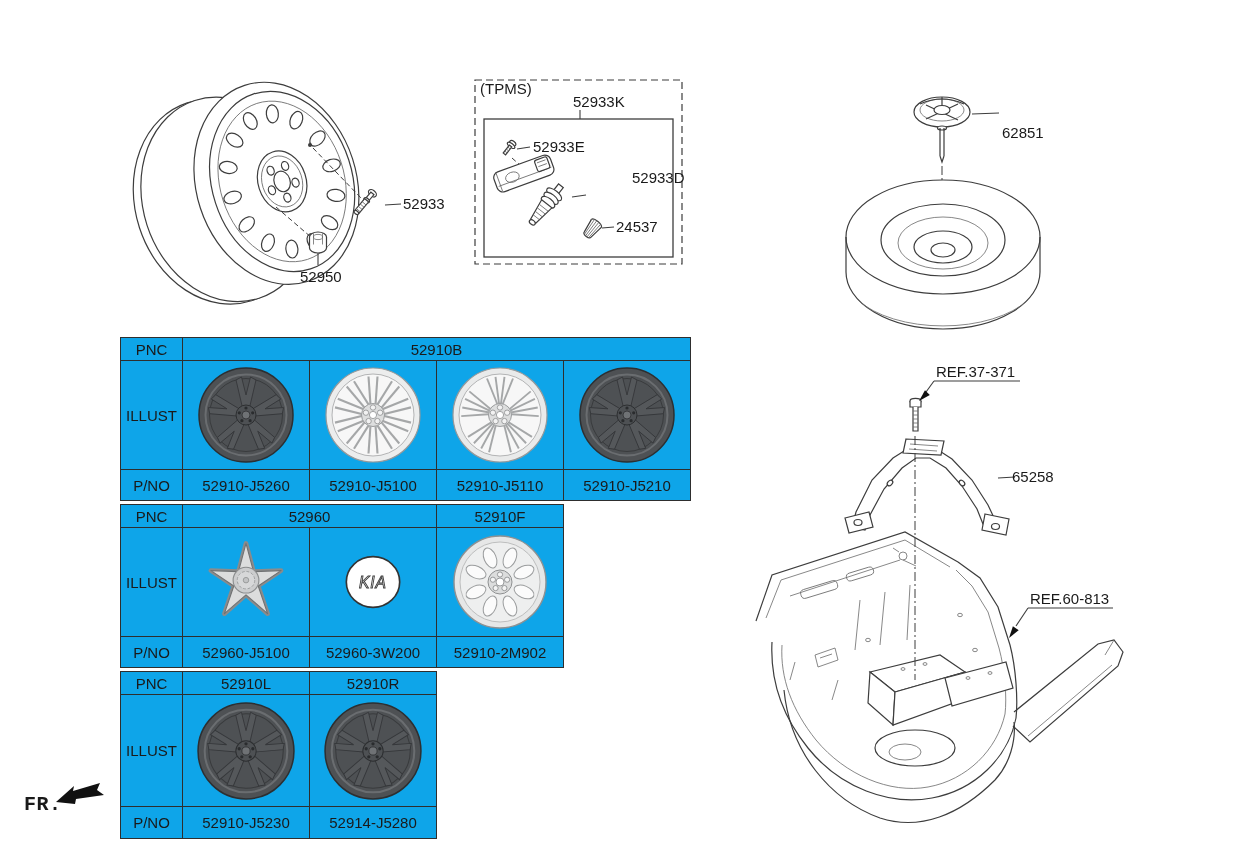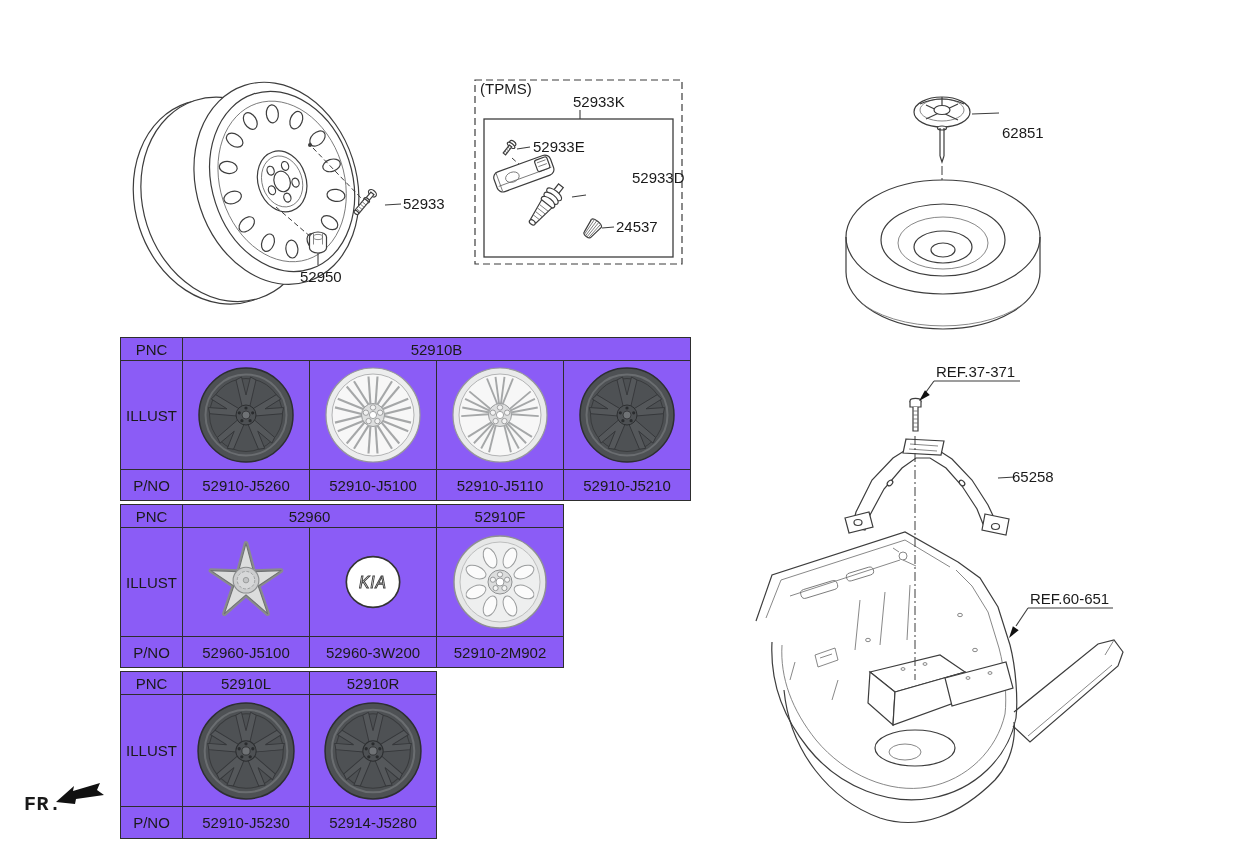--- a/index.html
+++ b/index.html
@@ -1,21 +1,21 @@
 <!DOCTYPE html>
 <html><head>
 <meta charset="utf-8">
 <style>
   html,body{margin:0;padding:0;background:#fff;}
   #canvas{position:relative;width:1240px;height:847px;background:#fff;overflow:hidden;
           font-family:"Liberation Sans",sans-serif;color:#1a1a1a;}
   #art{position:absolute;left:0;top:0;}
   .callout{position:absolute;font-size:15px;line-height:1.1;white-space:nowrap;color:#1a1a1a;}
   #fr-label{position:absolute;left:24px;top:793px;font-size:20px;font-weight:bold;letter-spacing:0.5px;font-family:Liberation Mono, monospace;}
-  table.parts-table{position:absolute;border-collapse:collapse;table-layout:fixed;background:#8b5cf6;}
+  table.parts-table{position:absolute;border-collapse:collapse;table-layout:fixed;background:#0ea5e9;}
   table.parts-table td{border:1.4px solid #2e2e2e;text-align:center;vertical-align:middle;
       font-size:15px;padding:0;overflow:hidden;}
   td.h-pnc{height:22px;}
   td.h-illust{height:108px;}
   td.h-pno{height:30px;}
   .wheel-cell svg{display:block;margin:2px auto;}
   #defs-svg{position:absolute;width:0;height:0;overflow:hidden;}
 </style>
 </head>
 <body>
@@ -338,21 +338,21 @@
 <div class="callout" style="left:480px;top:81px;">(TPMS)</div>
 <div class="callout" style="left:573px;top:94px;">52933K</div>
 <div class="callout" style="left:533px;top:139px;">52933E</div>
 <div class="callout" style="left:588px;top:170px;margin-left:44px;">52933D</div>
 <div class="callout" style="left:616px;top:219px;">24537</div>
 <div class="callout" style="left:403px;top:196px;">52933</div>
 <div class="callout" style="left:300px;top:269px;">52950</div>
 <div class="callout" style="left:1002px;top:105px;margin-top:20px;">62851</div>
 <div class="callout" style="left:936px;top:364px;">REF.37-371</div>
 <div class="callout" style="left:1012px;top:469px;">65258</div>
-<div class="callout" style="left:1030px;top:591px;">REF.60-651</div>
+<div class="callout" style="left:1030px;top:591px;">REF.60-813</div>
 <div id="fr-label">FR.</div>
 
 <table class="parts-table" style="left:120px;top:337px;width:570px;">
   <colgroup>
         <col style="width:62px">
         <col style="width:127px">
         <col style="width:127px">
         <col style="width:127px">
         <col style="width:127px">
       </colgroup>

